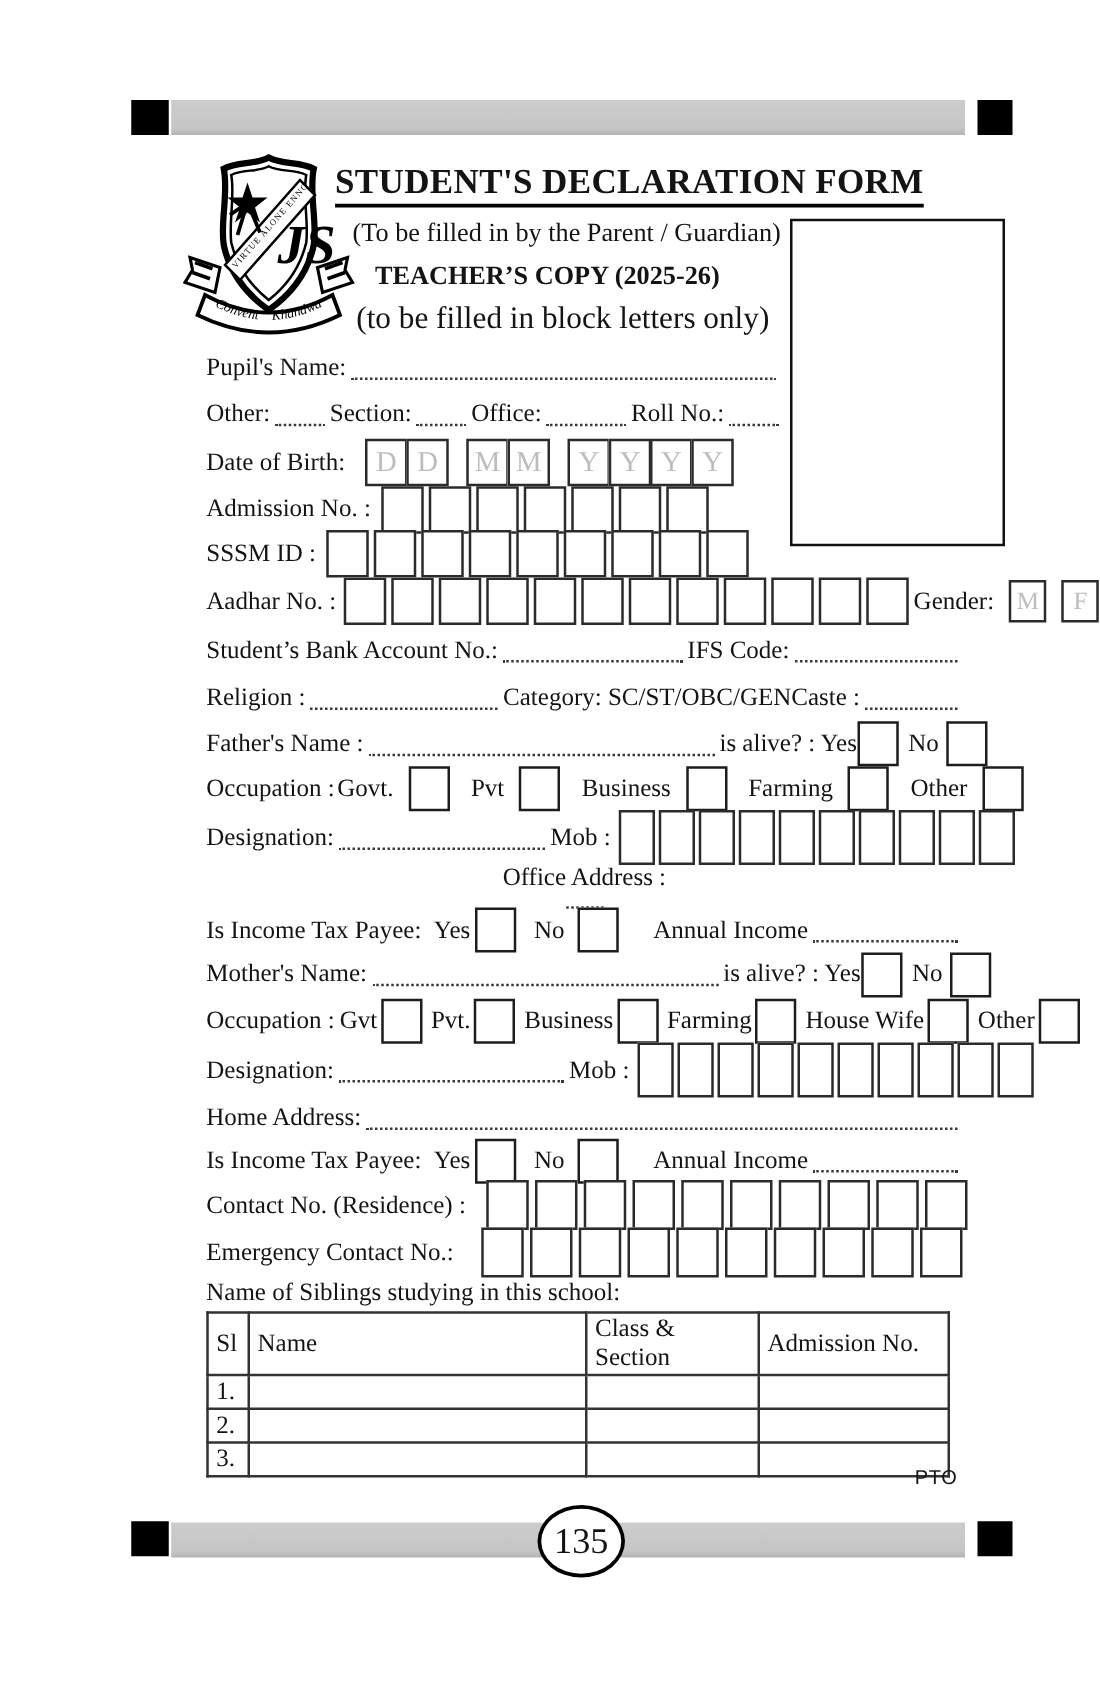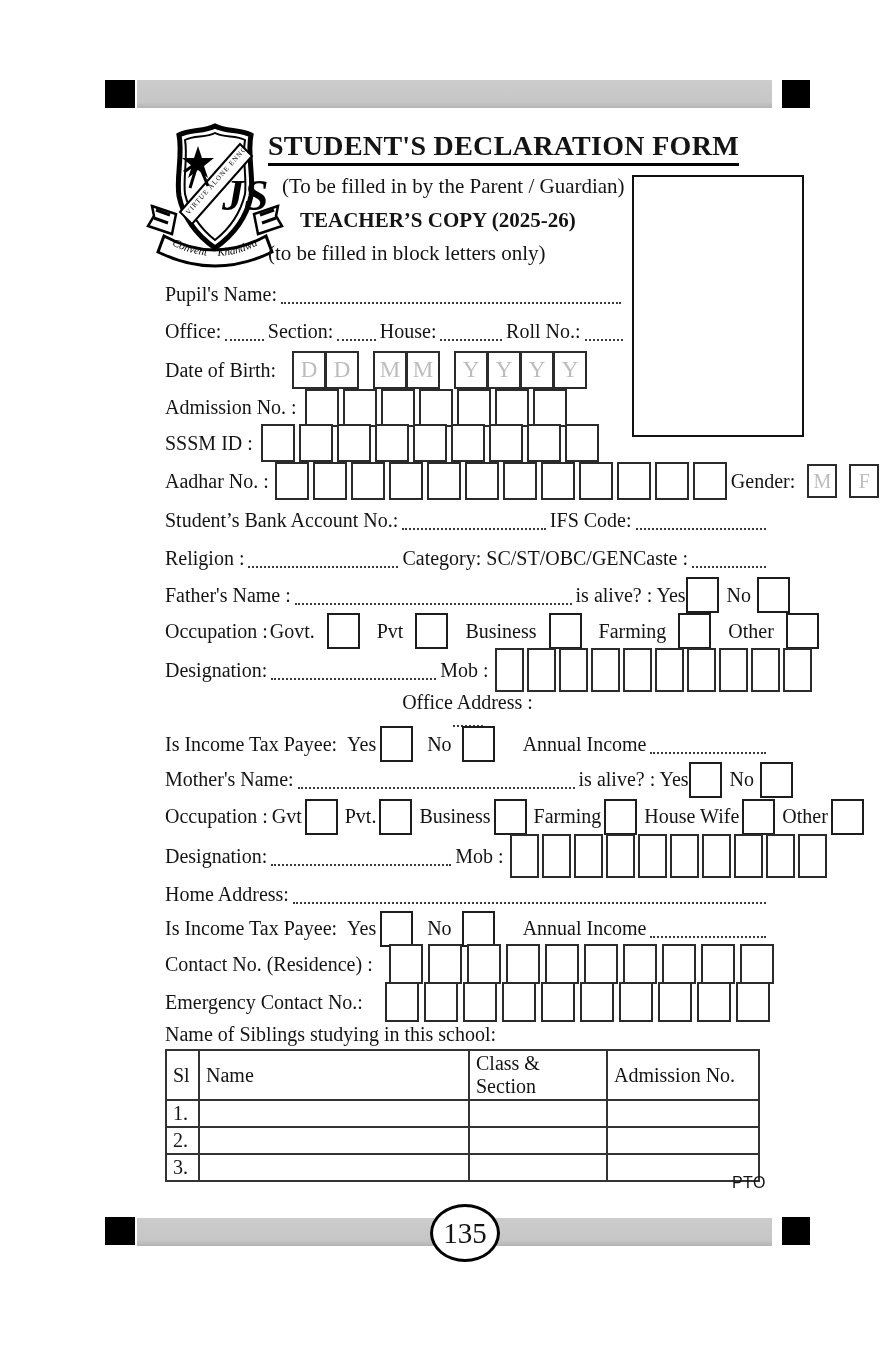--- a/index.html
+++ b/index.html
@@ -13,21 +13,21 @@
              border:3px solid #000;border-radius:50%;background:#fff;
              display:flex;align-items:center;justify-content:center;
              font-size:29px;z-index:3;}
   
   .logo{position:absolute;left:146px;top:118px;}
   .header-block{position:absolute;left:268px;top:130px;width:440px;}
   .title{display:inline-block;font-size:28px;font-weight:bold;letter-spacing:.3px;
          border-bottom:3px solid #000;padding-bottom:1px;white-space:nowrap;}
   .sub1{font-size:21px;margin-top:8px;margin-left:14px;white-space:nowrap;}
   .sub2{font-size:21px;font-weight:bold;margin-top:9px;margin-left:32px;white-space:nowrap;}
-  .sub3{font-size:21px;margin-top:8px;margin-left:0;white-space:nowrap;}
+  .sub3{font-size:25px;margin-top:8px;margin-left:17px;white-space:nowrap;}
   .photo-box{position:absolute;left:632px;top:175px;width:168px;height:258px;
              border:2px solid #111;background:#fff;z-index:2;}
   
   .content{position:absolute;left:165px;top:276px;width:605px;font-size:20px;}
   .row{display:flex;align-items:center;white-space:nowrap;}
   .lbl{flex:0 0 auto;}
   .lead{display:inline-block;border-bottom:2px dotted #3a3a3a;height:17px;
         flex:1 1 auto;margin:0 4px;min-width:30px;}
   .lead.fix{flex:0 0 auto;}
   .cells{display:flex;align-items:center;}
@@ -109,25 +109,25 @@
   <div class="photo-box"></div>
 
   <div class="content">
 
     <div class="row" style="height:37px;width:460px;">
       <span class="lbl">Pupil's Name:</span>
       <span class="lead"></span>
     </div>
 
     <div class="row" style="height:37px;width:462px;">
+      <span class="lbl">Other:</span>
+      <span class="lead"></span>
+      <span class="lbl">Section:</span>
+      <span class="lead"></span>
       <span class="lbl">Office:</span>
-      <span class="lead"></span>
-      <span class="lbl">Section:</span>
-      <span class="lead"></span>
-      <span class="lbl">House:</span>
       <span class="lead" style="flex-grow:1.6;"></span>
       <span class="lbl">Roll No.:</span>
       <span class="lead"></span>
     </div>
 
     <div class="row" style="height:40px;">
       <span class="lbl">Date of Birth:</span>
       <span class="cells" style="margin-left:16px;">
           <span class="cell-group">
             <span class="cell">D</span>

